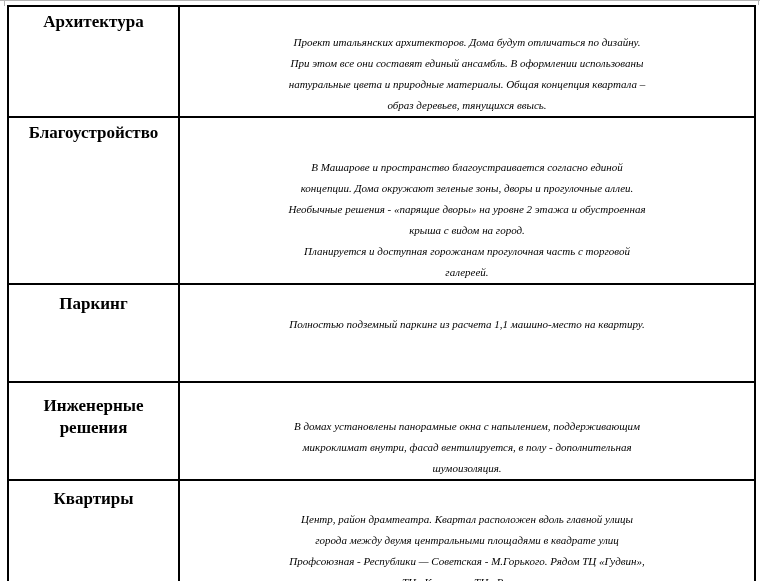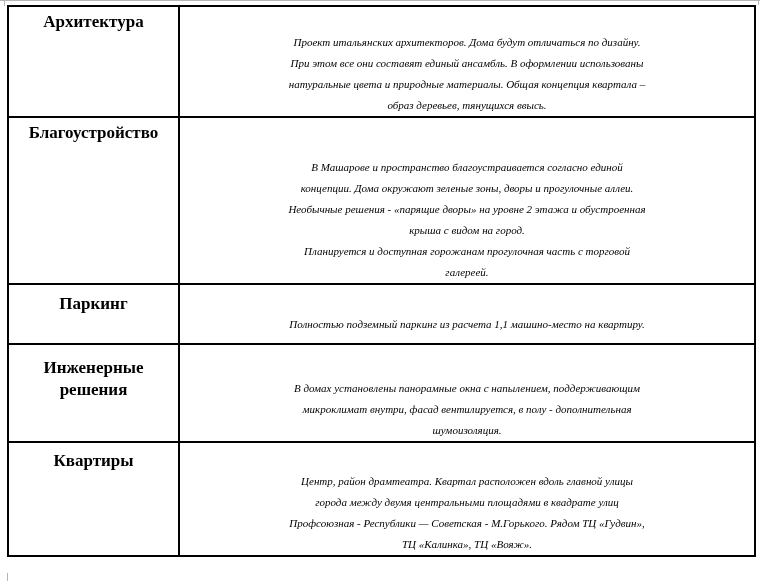--- a/index.html
+++ b/index.html
@@ -62,21 +62,21 @@
     text-align: center;
     font-style: italic;
     font-size: 11px;
     line-height: 21px;
     padding: 4px 8px 0 8px;
     white-space: pre-line;
   }
   tr.r1 { height: 90px; }
   tr.r2 { height: 127px; border-radius: 19px; }
   tr.r3 { height: 86px; }
-  tr.r4 { height: 60px; }
+  tr.r4 { height: 98px; }
   tr.r5 { height: 91px; padding-left: 31px; }
   tr.r6 { height: 87px; }
   tr.r2 td.text-cell { padding-top: 18px; }
   tr.r4 td { padding-top: 8px; }
   tr.r5 td { padding-top: 12px; }
   tr.r6 td { padding-top: 7px; }
 </style>
 </head>
 <body>
 

